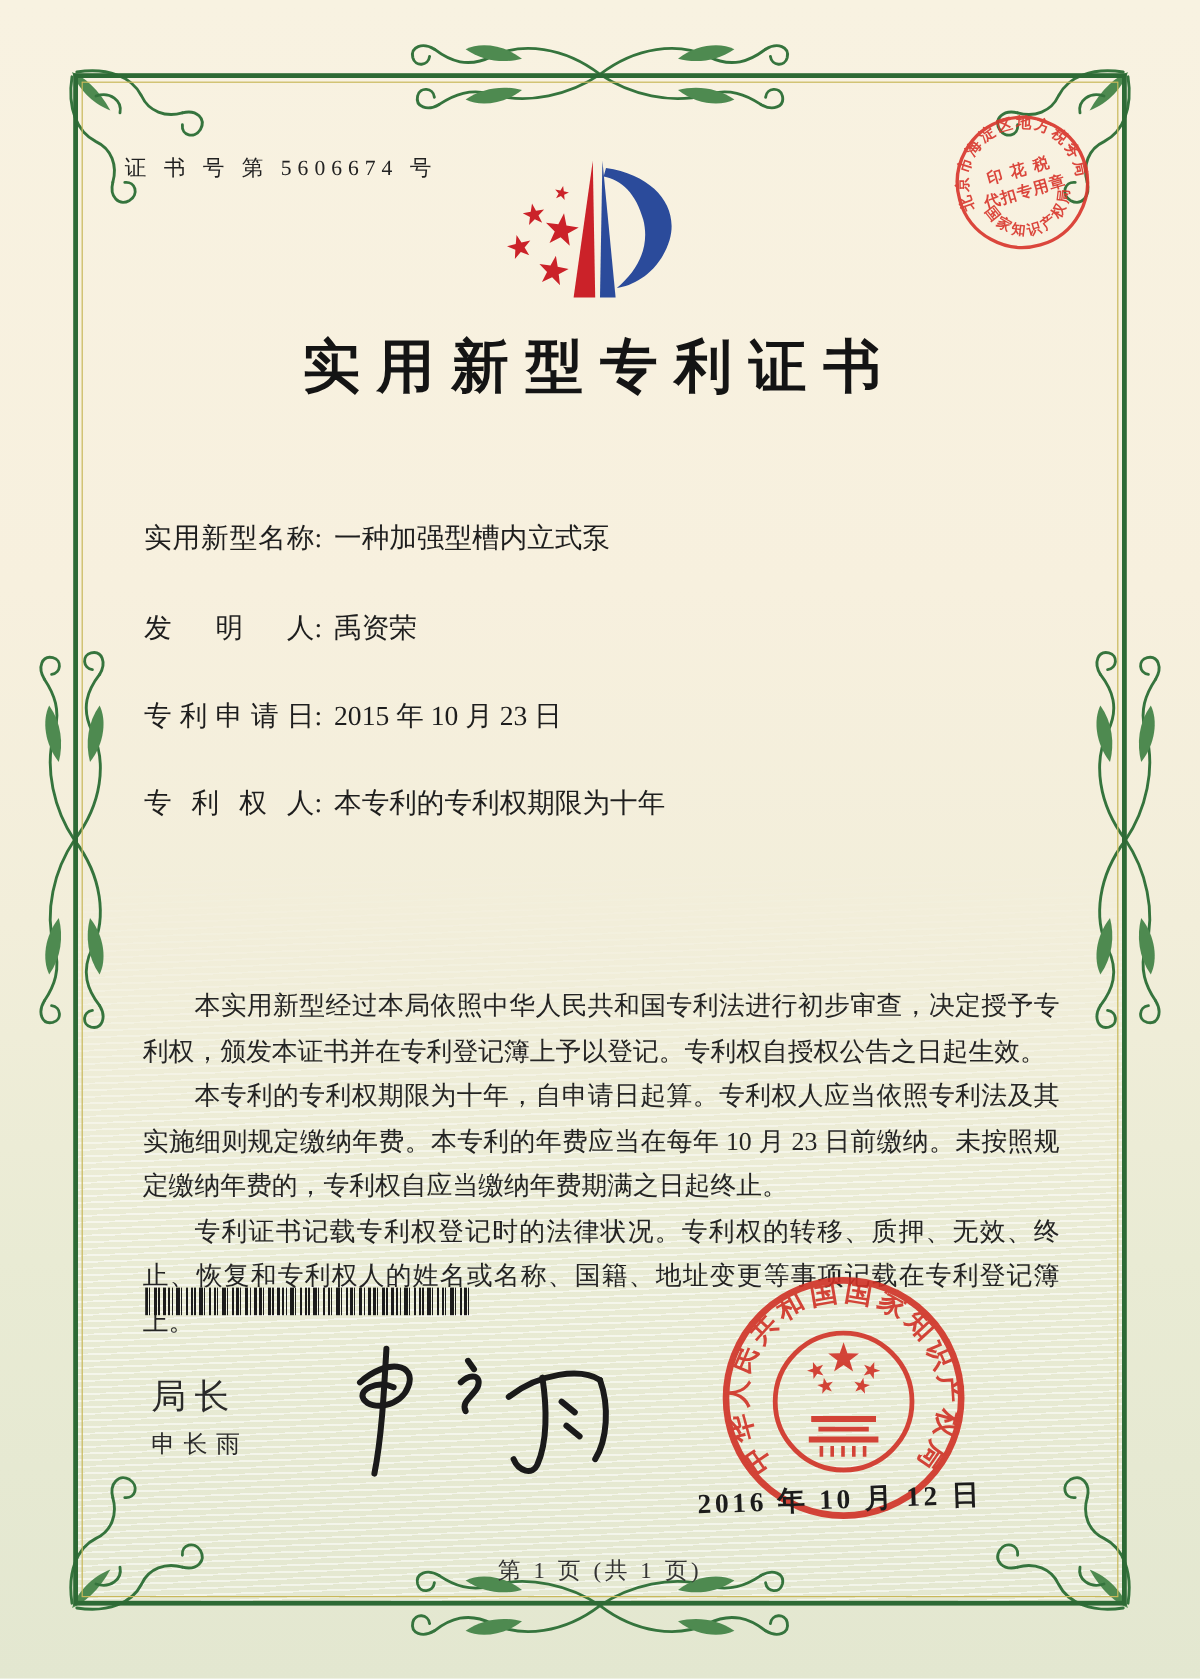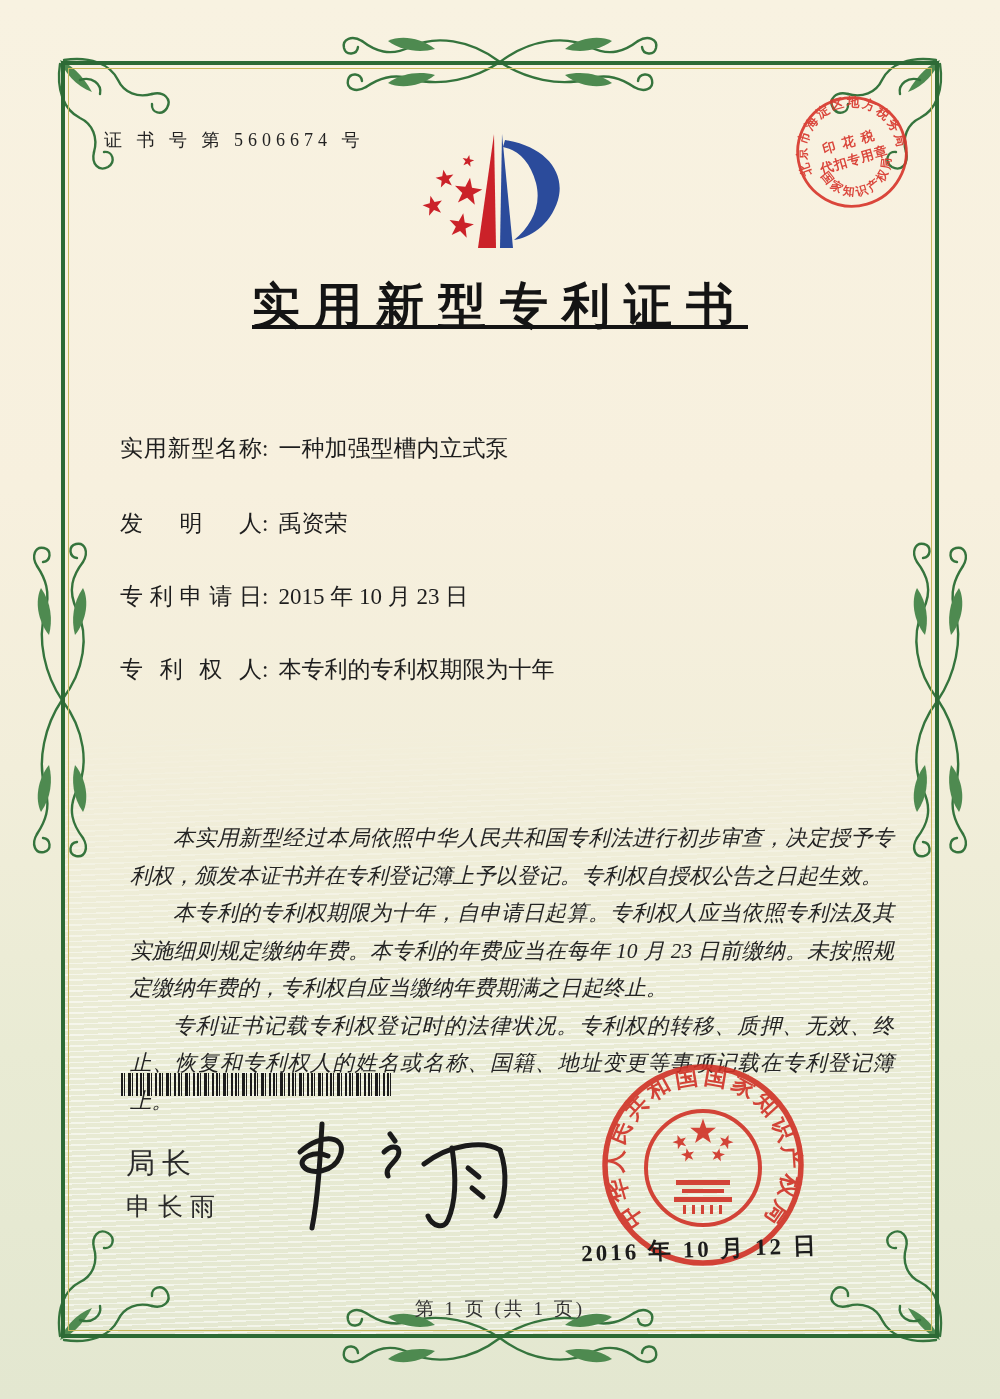--- a/index.html
+++ b/index.html
@@ -13,34 +13,34 @@
     background:repeating-linear-gradient(178deg,rgba(255,255,255,0) 0 4px,rgba(255,255,255,.55) 4px 5.5px);
     -webkit-mask-image:linear-gradient(180deg,transparent 0,#000 45%);
     mask-image:linear-gradient(180deg,transparent 0,#000 45%);
   }
   .frame{position:absolute;inset:61px;border:4px solid #2d6a35;pointer-events:none;}
   .frame-inner{position:absolute;inset:68px;border:1px solid #c9b85a;pointer-events:none;}
   .orn{position:absolute;left:0;top:0;pointer-events:none;}
   .cert-no{position:absolute;left:104px;top:128px;font-size:18px;letter-spacing:5px;color:#222;}
   .logo{position:absolute;left:392px;top:126px;}
   .stamp{position:absolute;left:782px;top:82px;}
-  .title{position:absolute;left:0;top:274px;width:100%;text-align:center;font-size:48px;font-weight:bold;letter-spacing:14px;color:#141414;text-decoration:underline;}
+  .title{position:absolute;left:0;top:274px;width:100%;text-align:center;font-size:48px;font-weight:bold;letter-spacing:14px;color:#141414;}
   .fields{position:absolute;left:120px;top:402px;width:780px;}
   .frow{height:73px;font-size:23px;white-space:nowrap;}
   .frow:first-child{height:75px;}
   .flabel{display:inline-block;width:142px;text-align:justify;text-align-last:justify;vertical-align:bottom;margin-top:31px;}
   .fcolon{display:inline-block;margin-right:10px;}
-  .paras{position:absolute;left:130px;top:820px;width:764px;font-size:21.5px;line-height:37.5px;text-align:justify;color:#242424;font-style:italic;}
+  .paras{position:absolute;left:119px;top:820px;width:764px;font-size:21.5px;line-height:37.5px;text-align:justify;color:#242424;}
   .paras p{margin:0;text-indent:2em;}
   .barcode{
     position:absolute;left:121px;top:1073px;width:270px;height:23px;
     background:repeating-linear-gradient(90deg,#1b1b1b 0 2px,transparent 2px 3px,#1b1b1b 3px 4px,transparent 4px 7px,#1b1b1b 7px 10px,transparent 10px 11px,#1b1b1b 11px 12px,transparent 12px 15px,#1b1b1b 15px 17px,transparent 17px 19px);
   }
   .signer-role{position:absolute;left:126px;top:1144px;font-size:29px;letter-spacing:7px;color:#2a2a2a;}
-  .signer-name{position:absolute;left:126px;top:1190px;font-size:25px;letter-spacing:7px;color:#2a2a2a;}
+  .signer-name{position:absolute;left:126px;top:1190px;font-size:20px;letter-spacing:7px;color:#2a2a2a;}
   .signature{position:absolute;left:272px;top:1112px;}
   .seal{position:absolute;left:596px;top:1058px;}
   .seal-date{position:absolute;left:580px;top:1234px;width:240px;text-align:center;font-size:23px;letter-spacing:3px;color:#1c1c1c;transform:rotate(-2deg);font-weight:bold;}
   .footer{position:absolute;left:0;top:1296px;width:100%;text-align:center;font-size:19px;letter-spacing:3px;color:#333;}
 </style>
 </head>
 <body>
 
 <div class="page">
 

